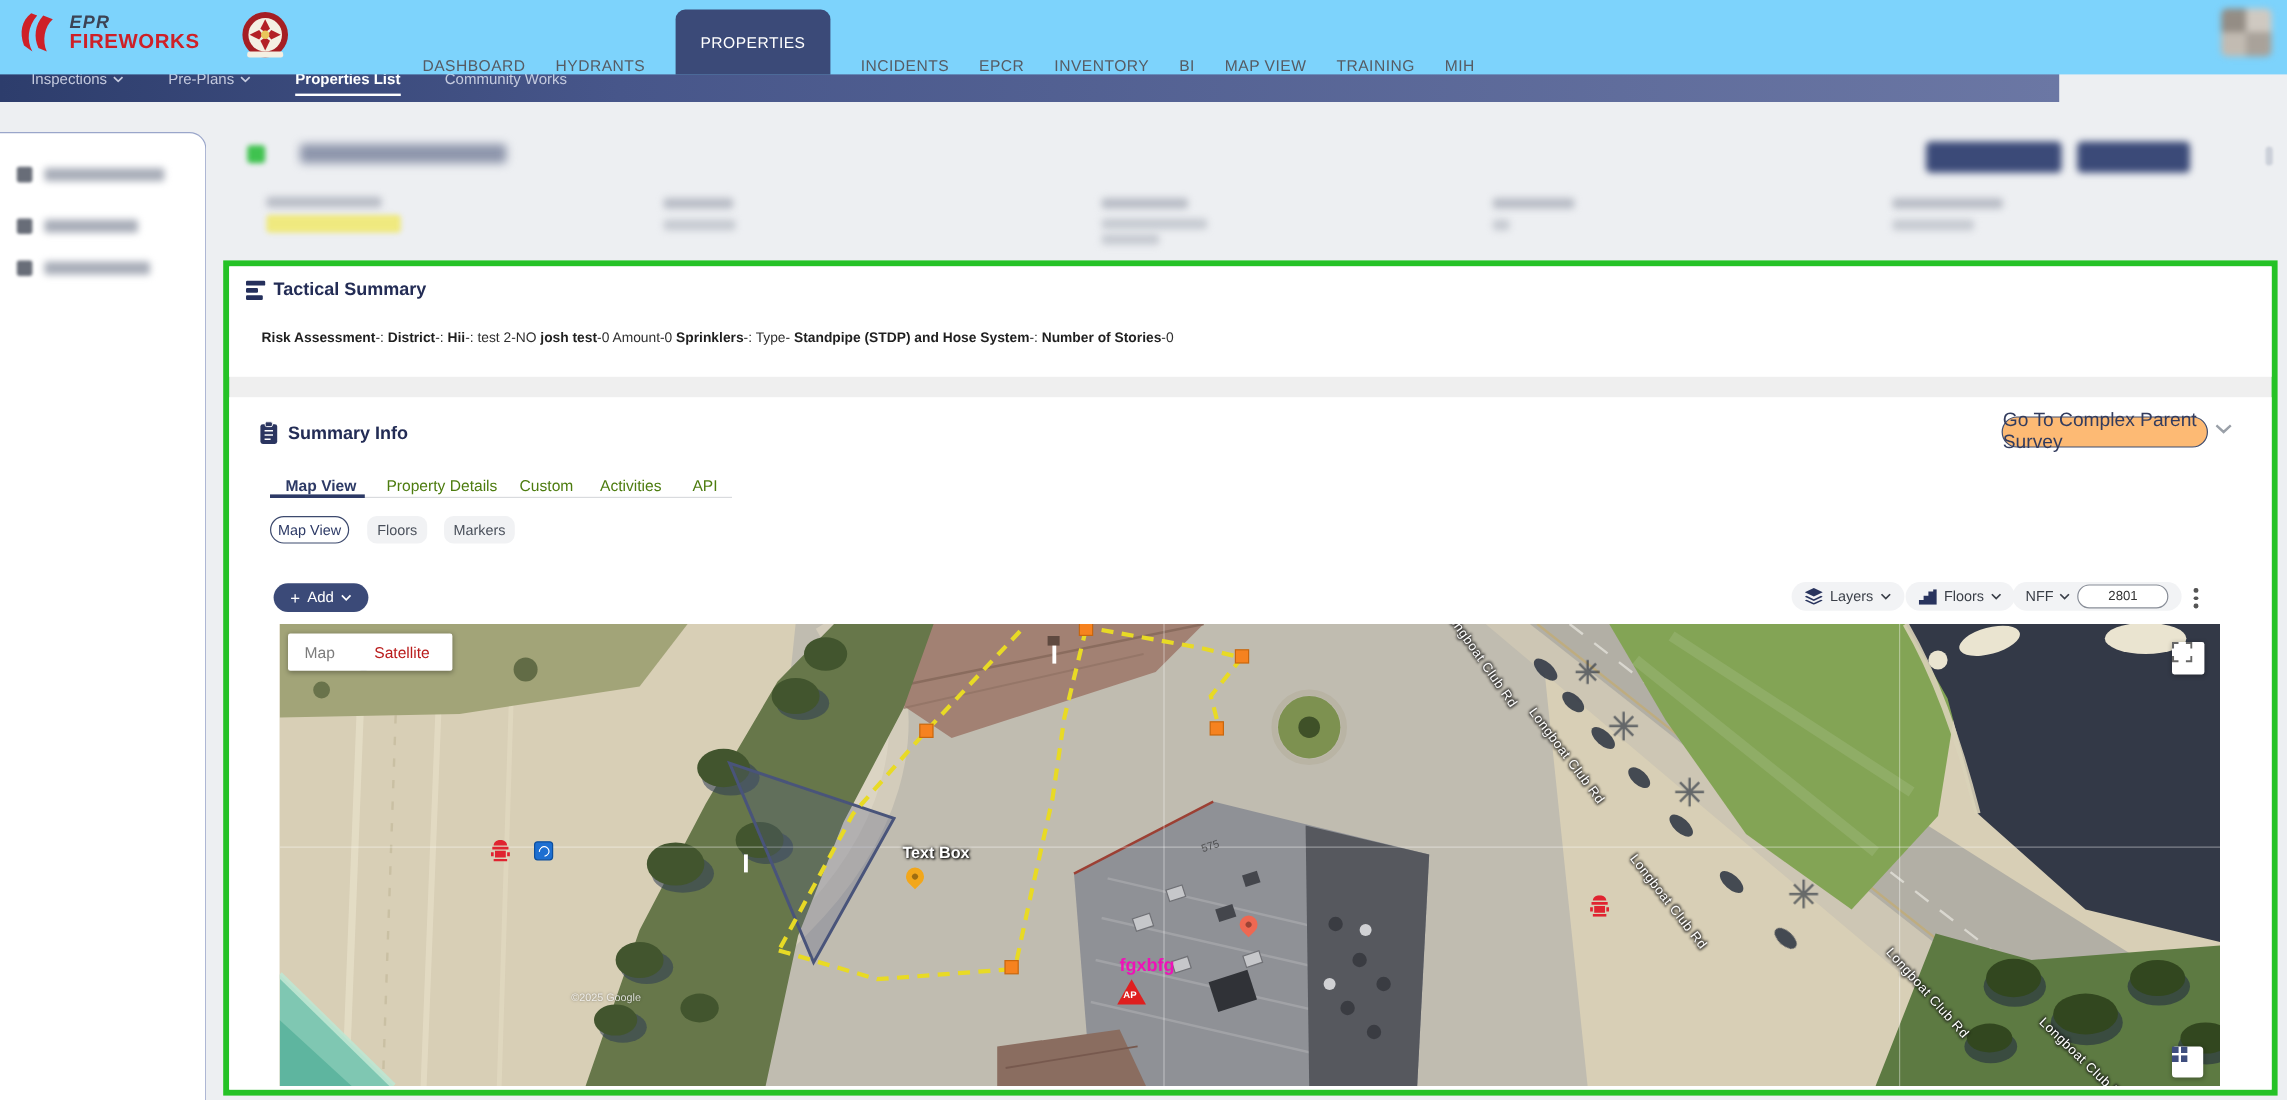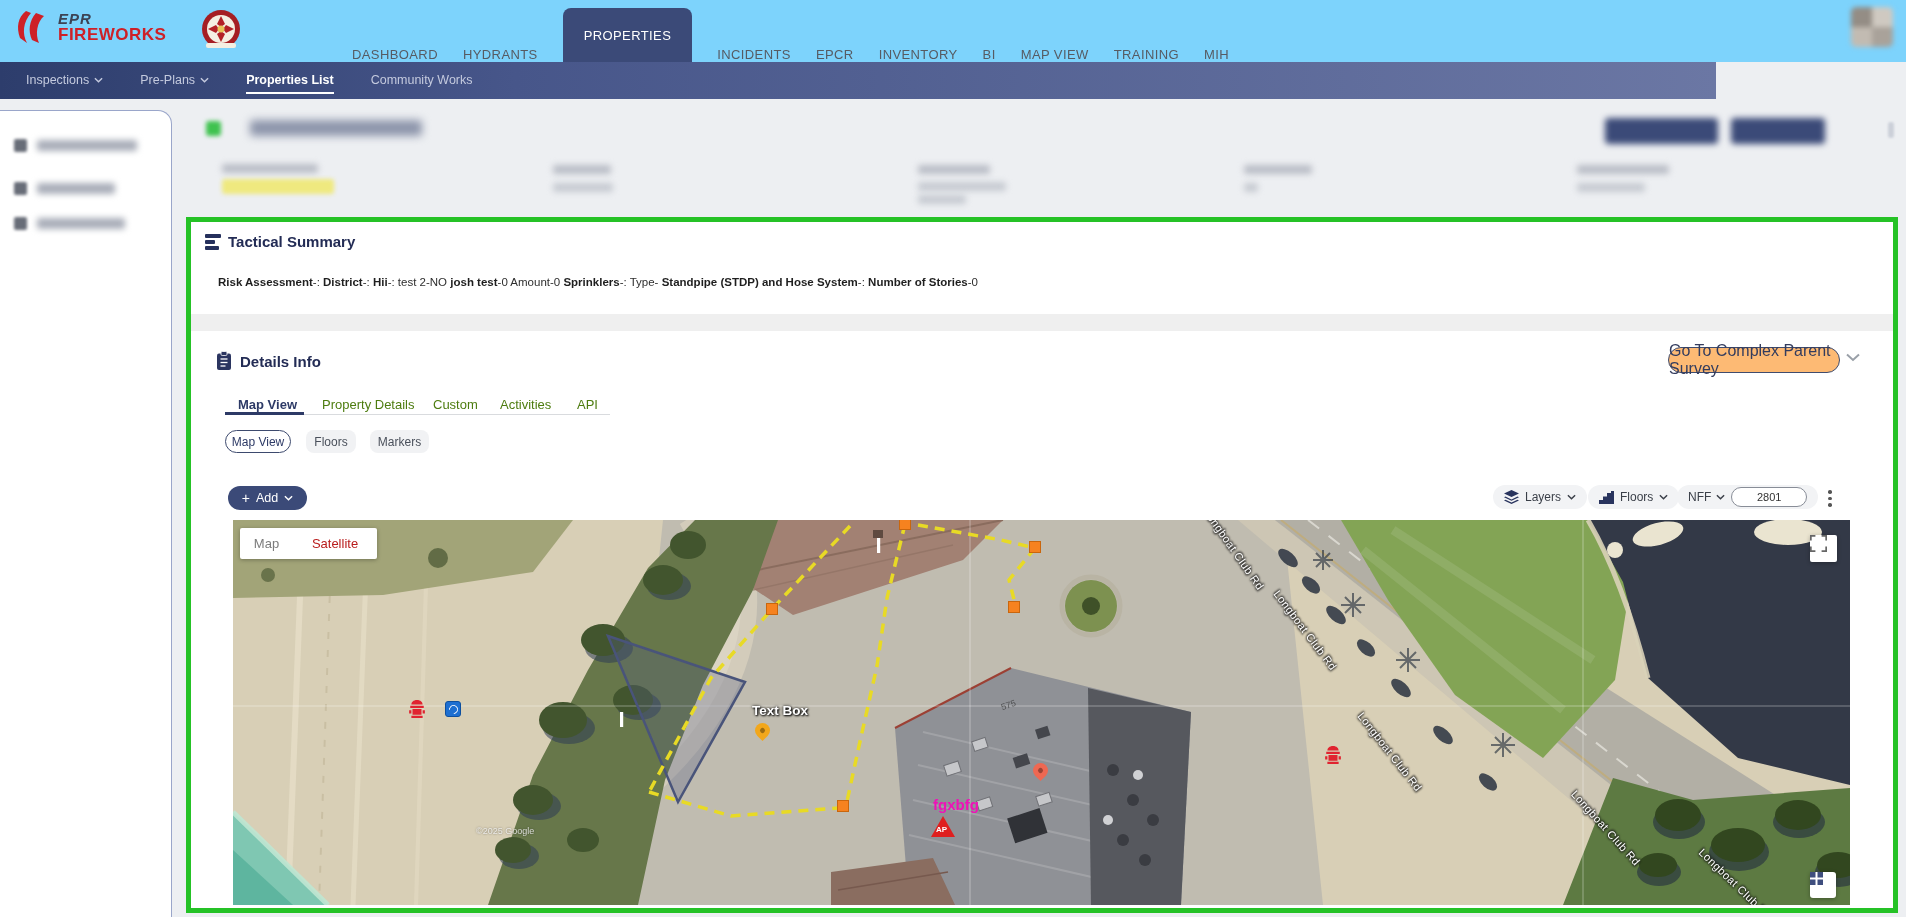--- a/index.html
+++ b/index.html
@@ -10,21 +10,21 @@
   #logo{left:14px;top:8px;display:flex;align-items:center;gap:8px;}
   #logo-text{line-height:1;}
   #logo-epr{font-style:italic;font-weight:bold;font-size:15px;color:#3c4354;letter-spacing:1px;display:block;}
   #logo-fireworks{font-weight:800;font-size:17px;color:#ce2027;letter-spacing:.5px;display:block;}
   #dept-badge{left:200px;top:8px;}
   #mainnav{left:352px;top:0;height:62px;display:flex;align-items:flex-end;gap:25px;z-index:31;}
   .nav-item{font-size:13px;color:#565b63;letter-spacing:.4px;cursor:pointer;white-space:nowrap;}
   .nav-item.active{background:#3b4a78;color:#fff;align-self:flex-end;height:48px;display:flex;align-items:center;padding:3px 21px;border-radius:8px 8px 0 0;}
   #avatar{left:1851px;top:7px;width:42px;height:40px;border-radius:5px;background:conic-gradient(#cfc9c1 25%,#a9a29a 0 50%,#c2bbb2 0 75%,#948d85 0);filter:blur(2.5px);}
   
-  #subnav{left:0;top:60px;width:1716px;height:39px;background:linear-gradient(90deg,#2d3d6c 0%,#47568a 30%,#6b77a4 100%);z-index:29;display:flex;}
+  #subnav{left:0;top:46px;width:1716px;height:39px;background:linear-gradient(90deg,#2d3d6c 0%,#47568a 30%,#6b77a4 100%);z-index:29;display:flex;}
   #subnav-left{display:flex;align-items:center;gap:37px;padding-left:26px;flex:1;}
   .subnav-item{font-size:12.5px;color:#c4cade;display:flex;align-items:center;gap:5px;cursor:pointer;white-space:nowrap;}
   .subnav-item.active{color:#ffffff;font-weight:bold;position:relative;}
   .subnav-underline{position:absolute;left:0;right:0;bottom:-7px;height:2px;background:#ffffff;}
   #subnav-right{display:flex;align-items:center;gap:24px;padding-right:28px;color:#fff;}
   #name-search{font-size:11.5px;font-weight:bold;color:#fff;}
   #date-group{font-size:13.5px;font-weight:bold;display:flex;gap:8px;}
   #temp{font-size:13px;}
   #wind{font-size:11.5px;font-weight:bold;}
   .chev{width:9px;height:6px;}
@@ -190,21 +190,21 @@
   <span class="section-title abs" style="left:228px;top:233px;z-index:4;">Tactical Summary</span>
   <div id="risk-line" class="abs" style="left:218px;top:276px;"><span class="seg-b">Risk Assessment</span><span>-: </span><span class="seg-b">District</span><span>-: </span><span class="seg-b">Hii</span><span>-: </span><span>test 2-NO </span><span class="seg-b">josh test</span><span>-0 </span><span>Amount-0 </span><span class="seg-b">Sprinklers</span><span>-: </span><span>Type- </span><span class="seg-b">Standpipe (STDP) and Hose System</span><span>-: </span><span class="seg-b">Number of Stories</span><span>-0</span></div>
 
   <svg class="abs" style="left:216px;top:351px;z-index:4;" width="16" height="20" viewBox="0 0 16 20">
     <rect x="1" y="2.5" width="14" height="16.5" rx="2" fill="#2b3560"></rect>
     <rect x="5" y="0.5" width="6" height="4" rx="1.2" fill="#2b3560" stroke="#fff" stroke-width="0.8"></rect>
     <line x1="4.5" y1="8" x2="11.5" y2="8" stroke="#fff" stroke-width="1.3"></line>
     <line x1="4.5" y1="11.5" x2="11.5" y2="11.5" stroke="#fff" stroke-width="1.3"></line>
     <line x1="4.5" y1="15" x2="9.5" y2="15" stroke="#fff" stroke-width="1.3"></line>
   </svg>
-  <span class="section-title abs" style="left:240px;top:353px;z-index:4;">Details Info</span>
+  <span class="section-title abs" style="left:240px;top:353px;z-index:4;">Summary Info</span>
   <div id="go-parent-btn" class="abs" style="left:1668px;top:347px;width:170px;height:24px;">Go To Complex Parent Survey</div>
   <svg class="abs" style="left:1846px;top:353px;z-index:4;" width="14" height="9" viewBox="0 0 14 9">
     <polyline points="1,1.5 7,7 13,1.5" fill="none" stroke="#9aa0a8" stroke-width="2"></polyline>
   </svg>
 
   <span class="ptab active abs" style="left:238px;top:397px;">Map View</span>
   <span class="ptab abs" style="left:322px;top:397px;">Property Details</span>
   <span class="ptab abs" style="left:433px;top:397px;">Custom</span>
   <span class="ptab abs" style="left:500px;top:397px;">Activities</span>
   <span class="ptab abs" style="left:577px;top:397px;">API</span>

